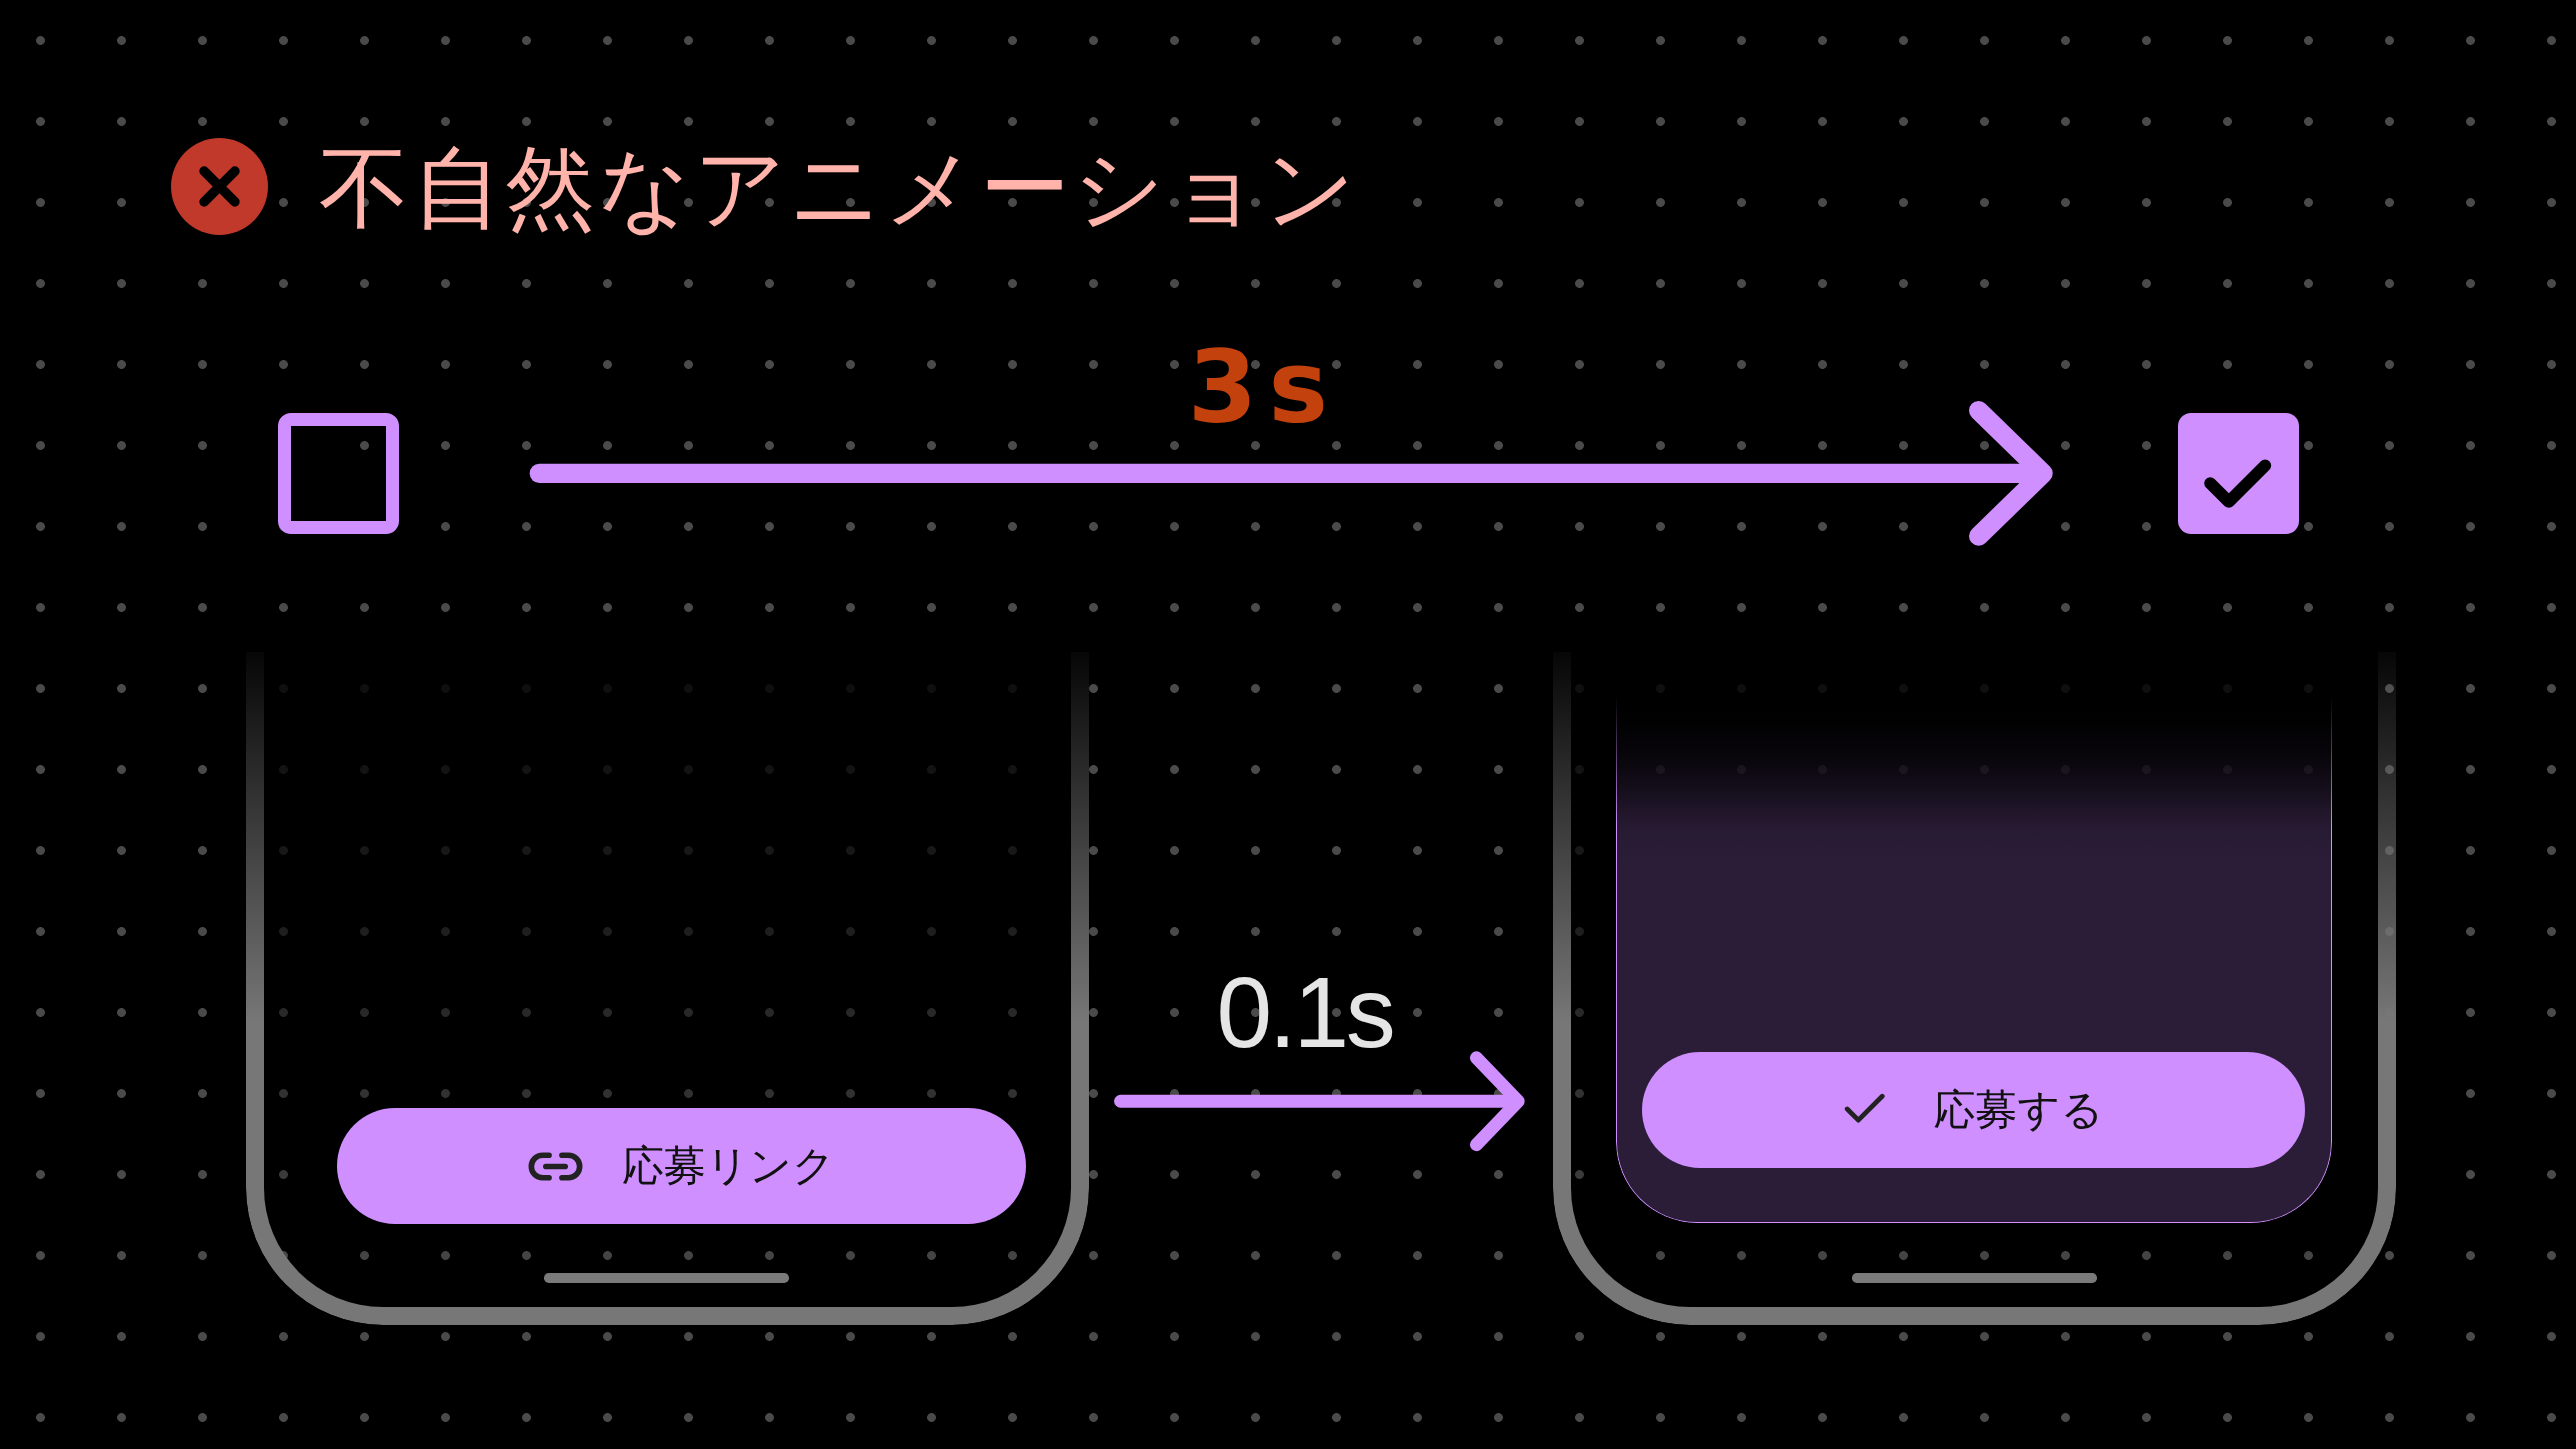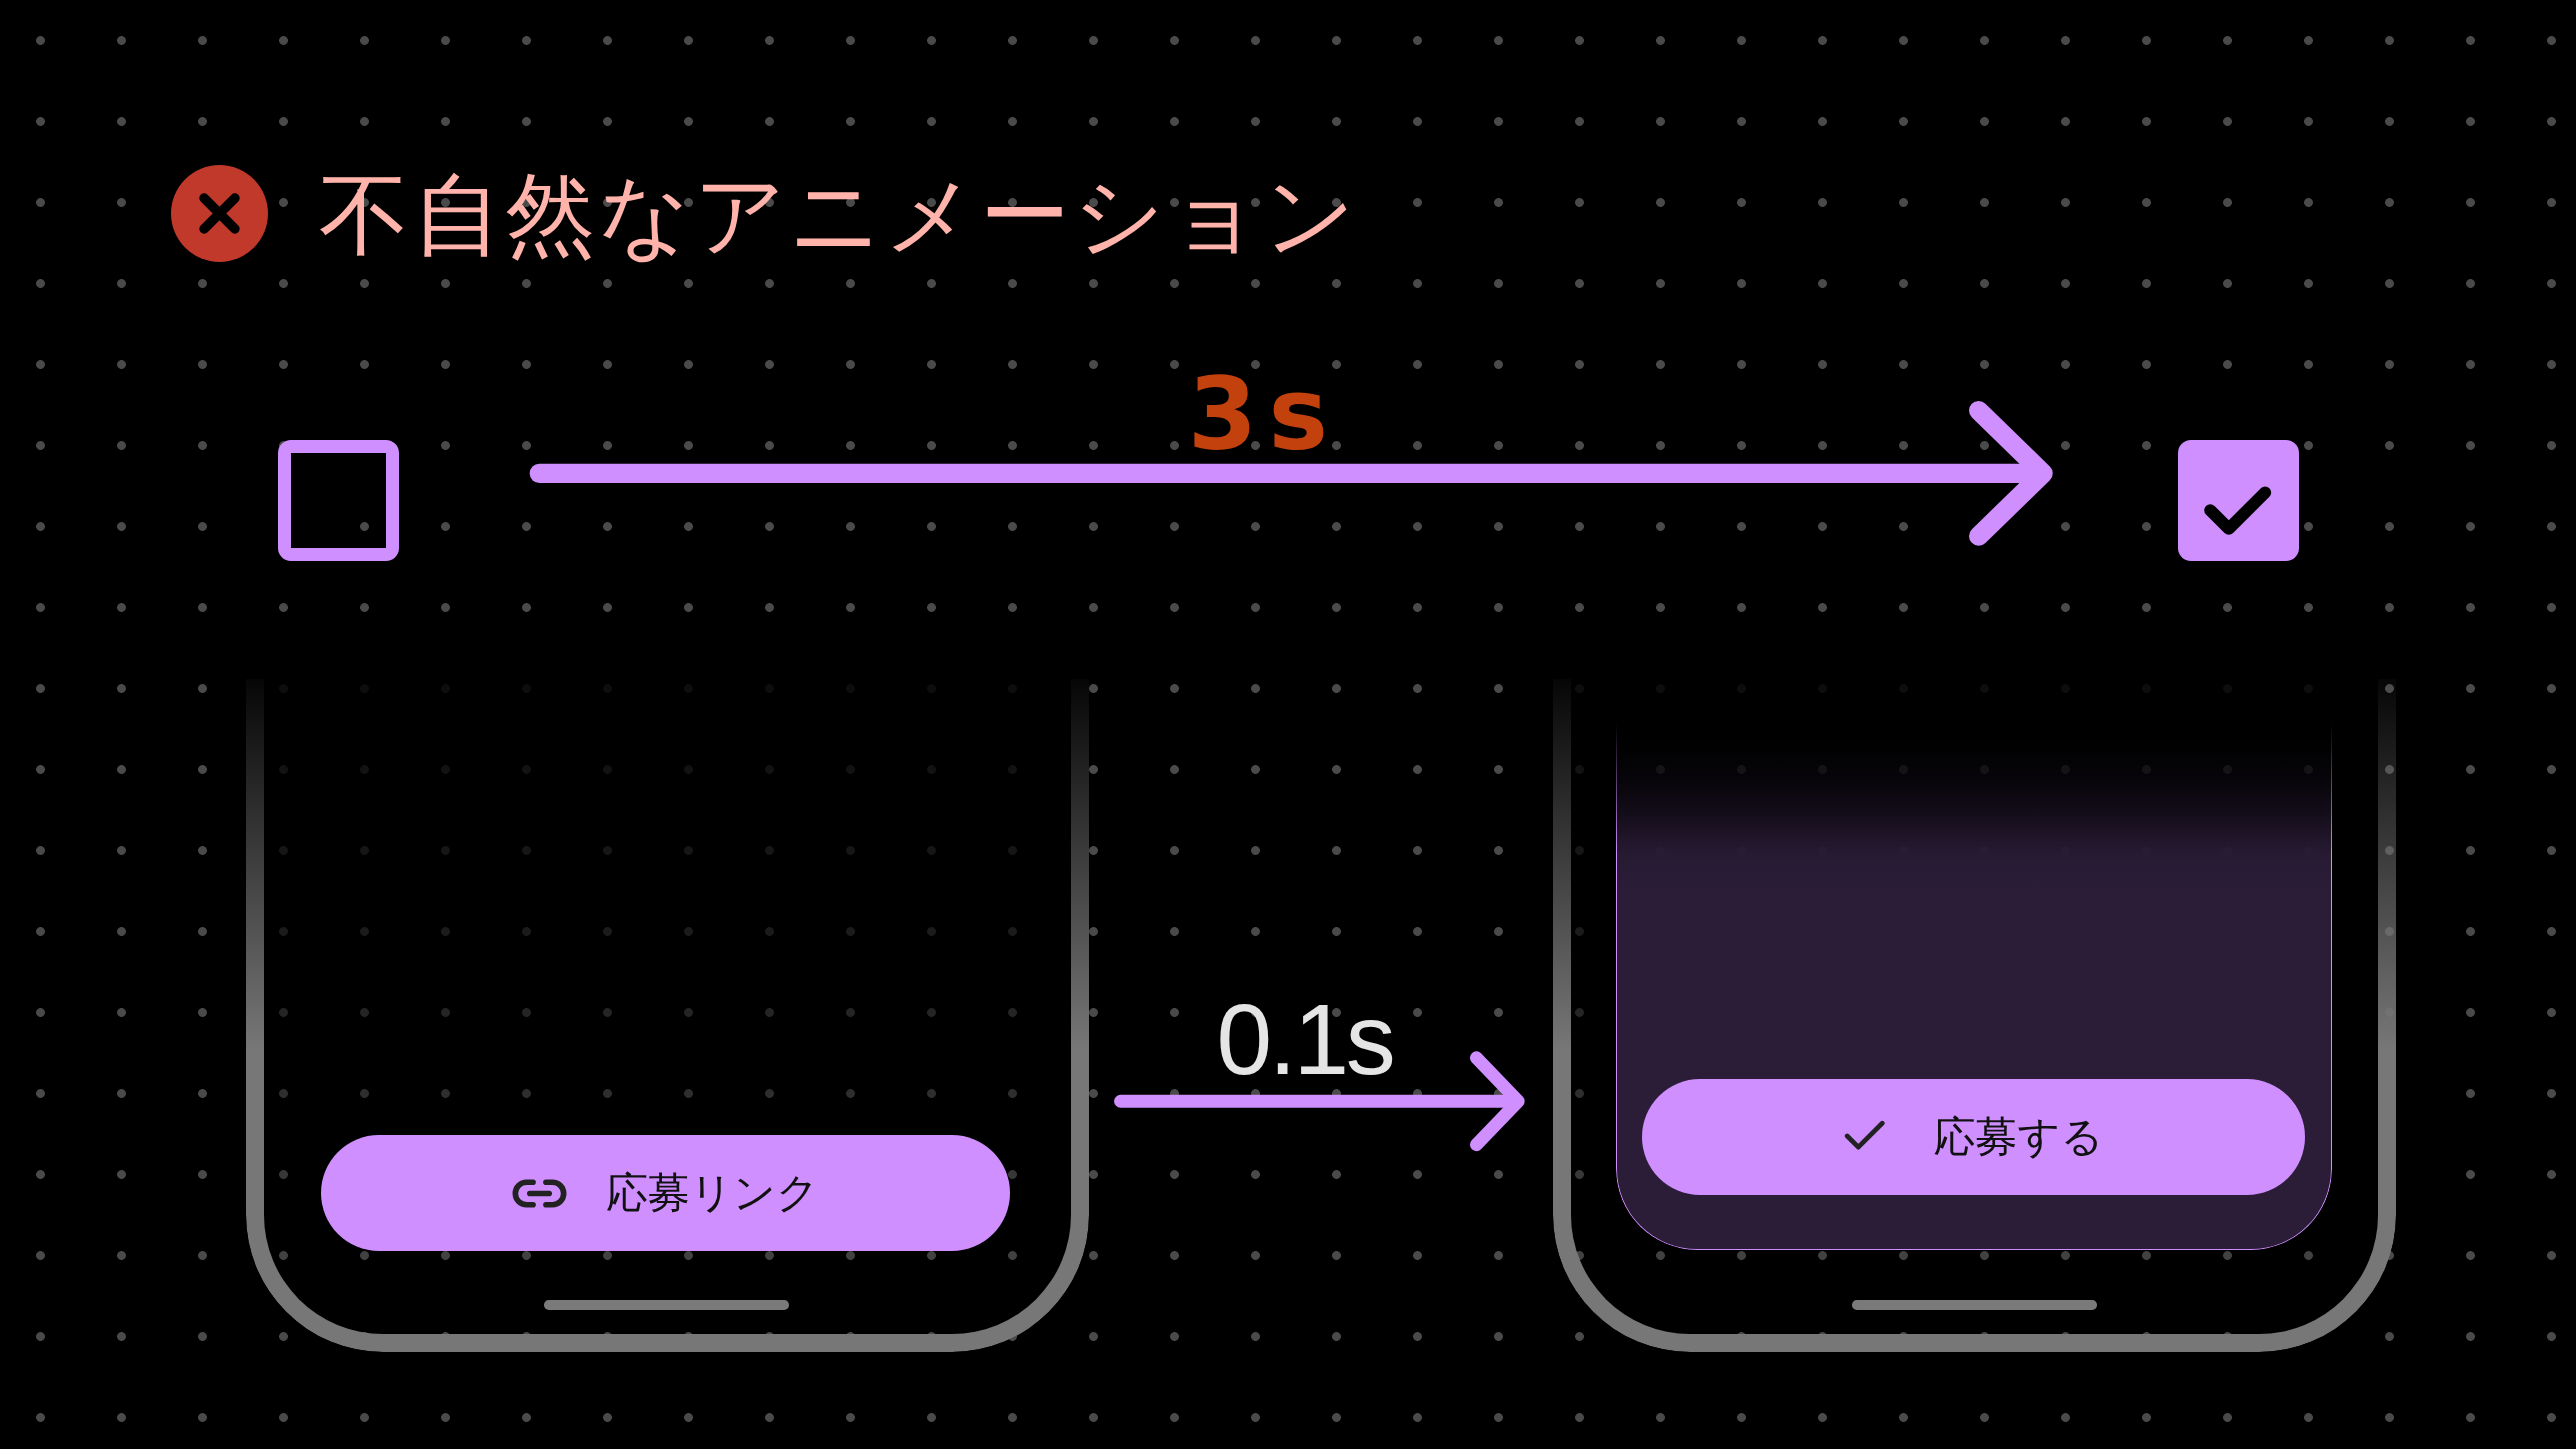--- a/index.html
+++ b/index.html
@@ -4,21 +4,21 @@
   <style>
     html, body { margin: 0; padding: 0; }
     body {
       width: 2576px; height: 1449px; position: relative; overflow: hidden;
       background-color: #000000;
       background-image: radial-gradient(circle, #4a4a4a 4px, transparent 4.8px);
       background-size: 81px 81px;
       background-position: 0 0;
       font-family: "DejaVu Sans", "Liberation Sans", sans-serif;
     }
-    .abs { position: absolute; margin-top: 27px; }
+    .abs { position: absolute; }
     
     .title-icon {
       left: 171px; top: 138px; width: 97px; height: 97px; border-radius: 50%;
       background: #c0392b;
     }
     .title-icon svg { position: absolute; left: 0; top: 0; }
     .title-text {
       left: 319px; top: 135px; height: 105px; line-height: 105px;
       font-size: 90px; color: #ffb3ab; white-space: nowrap; letter-spacing: 3.2px;
     }
@@ -71,21 +71,21 @@
       border-radius: 0 0 81px 81px;
       background: linear-gradient(to bottom, rgba(43,29,56,0) 0%, rgba(43,29,56,0.85) 22%, #2b1d38 32%, #2b1d38 100%);
       -webkit-mask-image: linear-gradient(to bottom, rgba(0,0,0,0) 0%, rgba(0,0,0,1) 25%);
       mask-image: linear-gradient(to bottom, rgba(0,0,0,0) 0%, rgba(0,0,0,1) 25%);
     }
     .pill-button {
       height: 116px; border-radius: 58px; background: #cf8fff;
       display: flex; align-items: center; justify-content: center;
       color: #111111; font-size: 42px; white-space: nowrap;
     }
-    .btn-link { left: 321px; top: 1108px; width: 689px; text-align: right; }
+    .btn-link { left: 337px; top: 1108px; width: 689px; text-align: right; }
     .btn-apply { left: 1642px; top: 1052px; width: 663px; }
     .btn-icon { display: inline-block; margin-right: 39px; }
     .btn-apply .btn-icon { margin-right: 47px; }
     svg.arrow { position: absolute; left: 0; top: 0; overflow: visible; }
   </style>
 </head>
 <body>
 
 <div class="abs title-icon">
   <svg width="97" height="97" viewBox="0 0 120 120">

